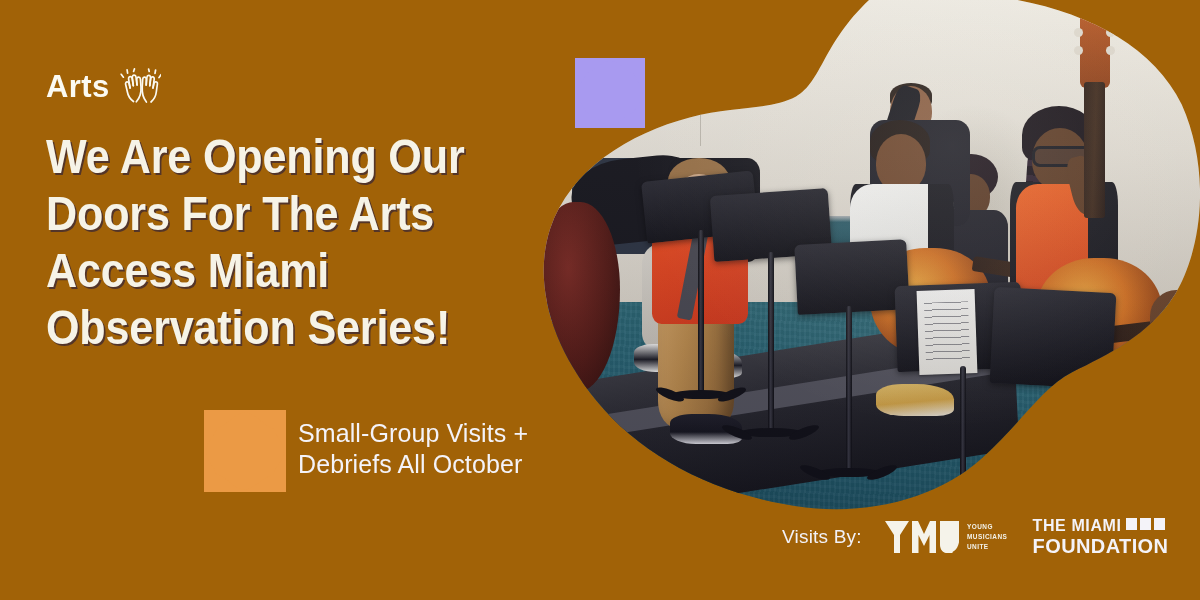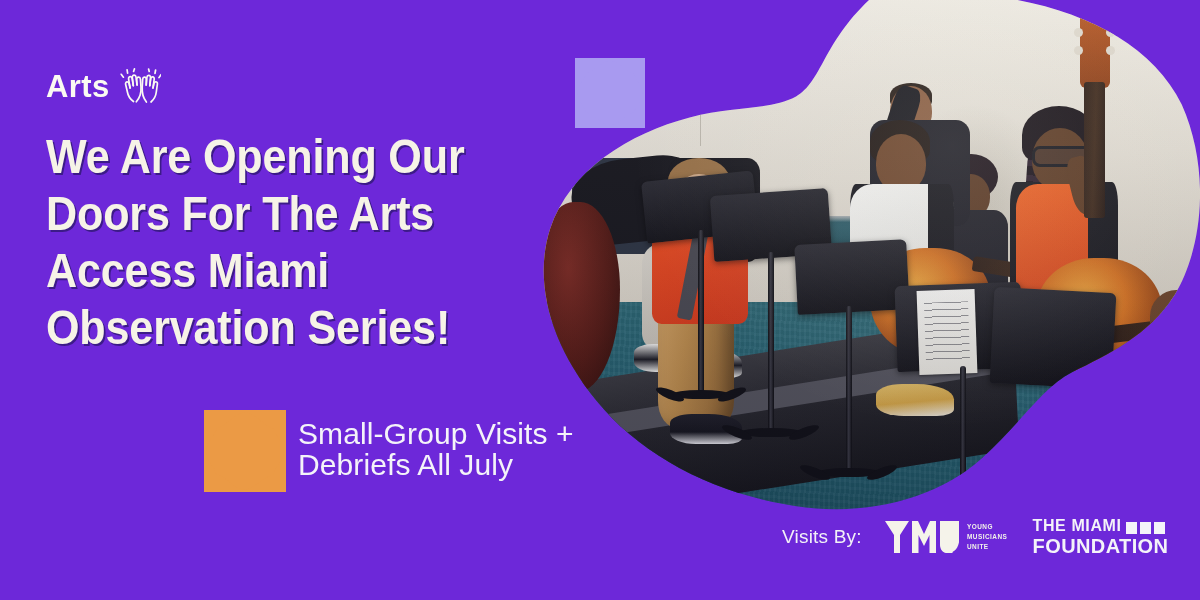--- a/index.html
+++ b/index.html
@@ -4,21 +4,21 @@
 <style>
   html, body {
     margin: 0;
     padding: 0;
     background: #1a1a2e;
   }
   .poster {
     position: relative;
     width: 1200px;
     height: 600px;
-    background: #6d28d9;
+    background: #a16207;
     overflow: hidden;
     font-family: "Liberation Sans", sans-serif;
   }
 
   
   .squircle {
     position: absolute;
     background: currentColor;
   }
   .squircle svg { display: block; width: 100%; height: 100%; }
@@ -276,21 +276,21 @@
     transform: scaleX(.88);
     transform-origin: left top;
     text-shadow: 2px 2px 0 rgba(20,16,70,.55);
   }
   #headline .hl-line { display: block; white-space: nowrap; }
 
   #subtitle {
     position: absolute; left: 298px; top: 418px;
     margin: 0;
     color: #f4f3f9;
-    font-size: 30px;
+    font-size: 25px;
     font-weight: normal;
     line-height: 31px;
     letter-spacing: .1px;
   }
   #subtitle .sub-line { display: block; white-space: nowrap; }
 
   
   #footer {
     position: absolute; left: 782px; top: 518px;
     display: flex; align-items: center; gap: 22px;
@@ -302,21 +302,21 @@
   #ymu-mark { width: 76px; height: 34px; display: block; }
   #ymu-wordmark {
     display: flex; flex-direction: column; justify-content: center; gap: 2px;
   }
   #ymu-wordmark span {
     color: #f3f2ea; font-size: 7px; font-weight: bold;
     letter-spacing: .5px; line-height: 8px; white-space: nowrap;
     transform: scaleX(.92); transform-origin: left center;
   }
   #tmf-logo { display: flex; flex-direction: column; line-height: 1; gap: 2px; }
-  #tmf-row1 { display: flex; align-items: flex-end; gap: 4px; }
+  #tmf-row1 { display: flex; align-items: flex-start; gap: 4px; }
   #tmf-the-miami {
     color: #f4f3f9; font-size: 16px; font-weight: bold; letter-spacing: .6px; white-space: nowrap;
   }
   #tmf-squares { display: flex; gap: 3px; }
   #tmf-squares i { width: 11px; height: 12px; background: #f4f3f9; display: block; }
   #tmf-foundation {
     color: #f4f3f9; font-size: 20px; font-weight: bold; letter-spacing: .4px; white-space: nowrap;
   }
 </style>
 </head>
@@ -509,21 +509,21 @@
 
   <h1 id="headline">
     <span class="hl-line">We Are Opening Our</span>
     <span class="hl-line">Doors For The Arts</span>
     <span class="hl-line">Access Miami</span>
     <span class="hl-line">Observation Series!</span>
   </h1>
 
   <p id="subtitle">
     <span class="sub-line">Small-Group Visits +</span>
-    <span class="sub-line">Debriefs All July</span>
+    <span class="sub-line">Debriefs All October</span>
   </p>
 
   <div id="footer">
     <span id="powered-by-label">Visits By:</span>
 
     <div id="ymu-logo">
       <span>
         <svg id="ymu-mark" viewBox="0 0 76 34" aria-hidden="true">
 
           <path fill="#f5f3ea" d="M1 1 H25 L16 15 V33 H10 V15 Z"></path>

